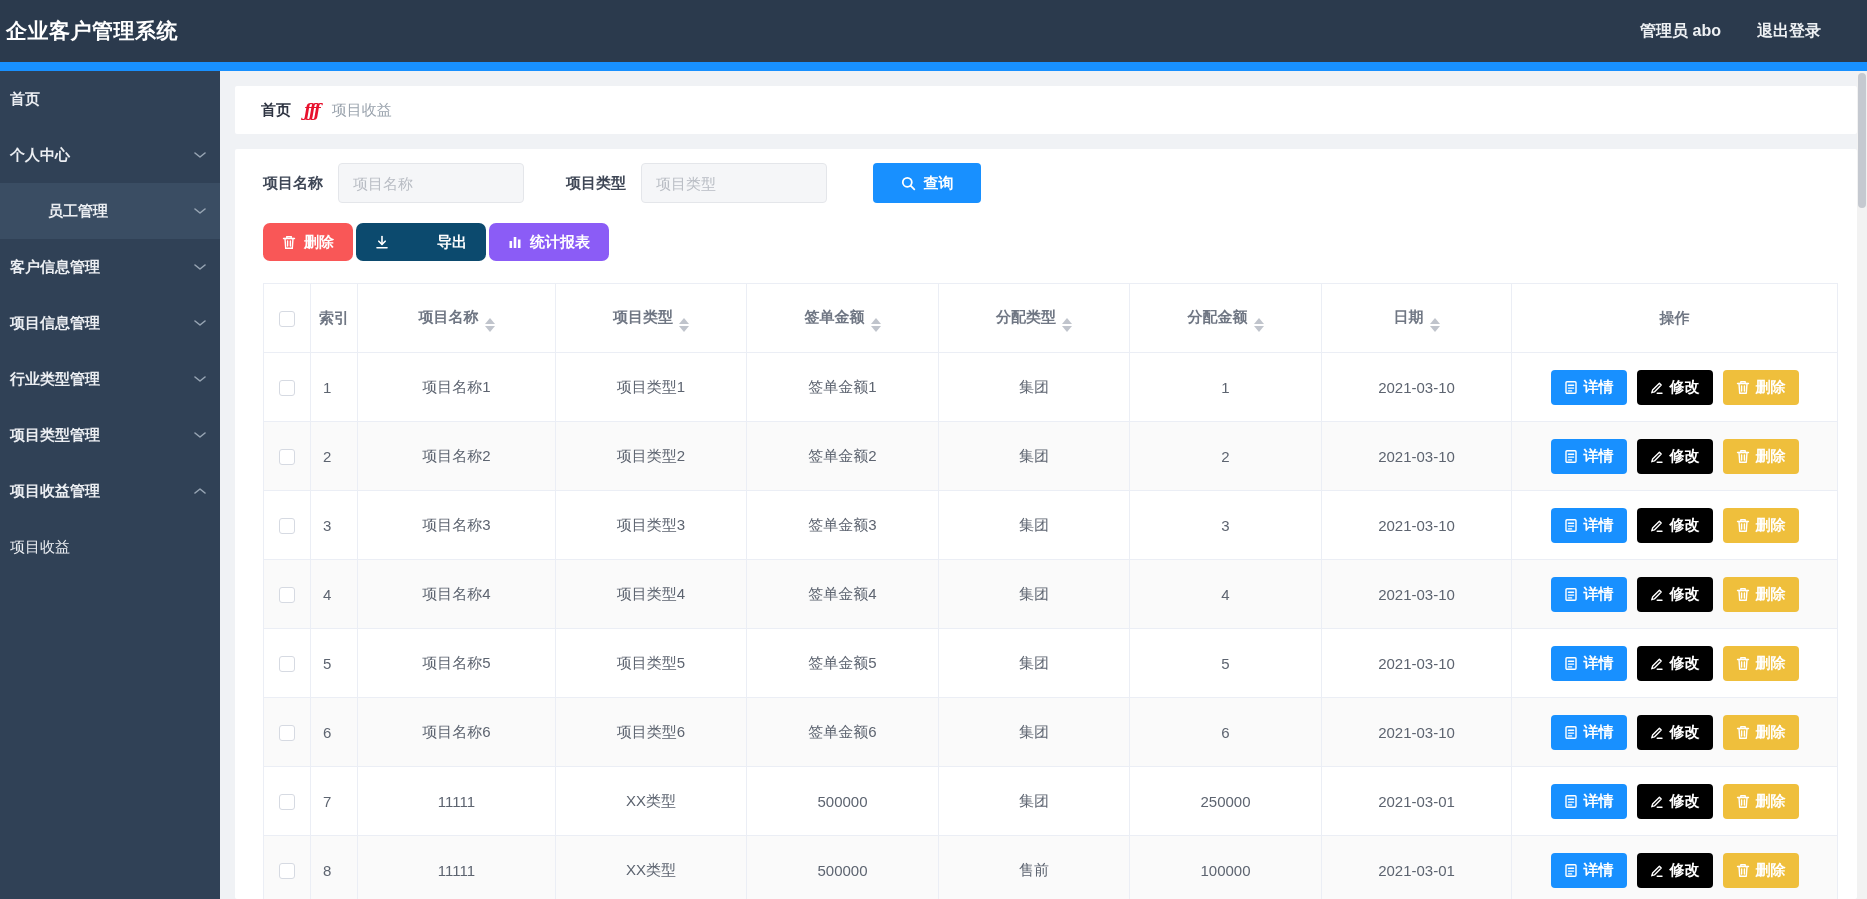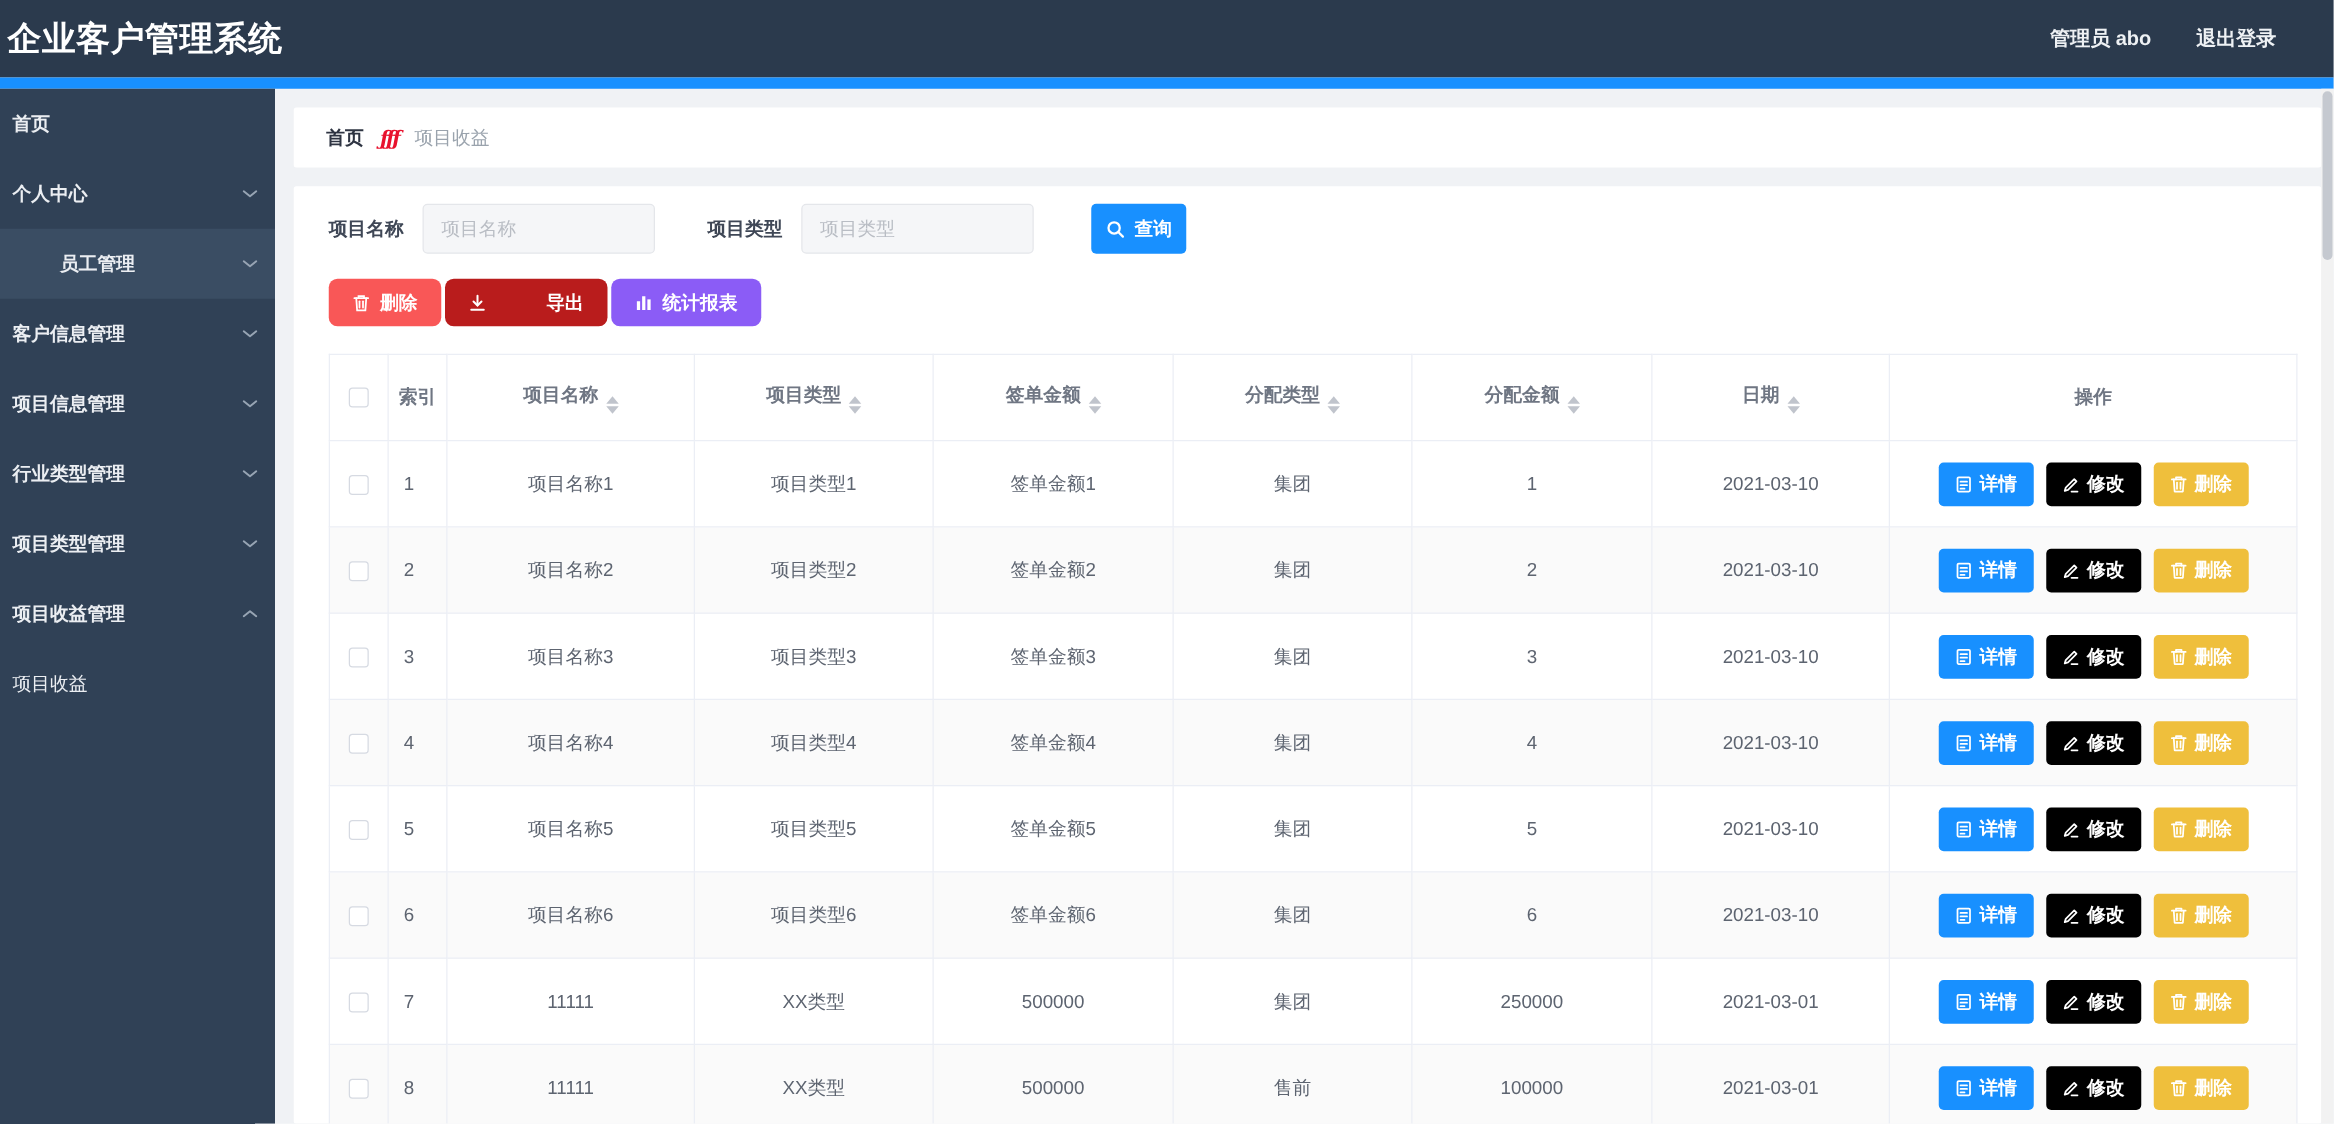--- a/index.html
+++ b/index.html
@@ -1,21 +1,21 @@
 <!DOCTYPE html>
 <html><head>
 <meta charset="utf-8">
 <style>
   * { margin:0; padding:0; box-sizing:border-box; }
   html,body { width:1867px; height:899px; overflow:hidden; }
   body { font-family:"Liberation Sans","DejaVu Sans",sans-serif; background:#f0f2f5; position:relative; }
 
   
   .topbar { height:62px; background:#2b3a4d; display:flex; align-items:center; justify-content:space-between; padding:0 46px 0 6px; }
-  .app-title { color:#ffffff; font-size:27px; font-weight:700; letter-spacing:.5px; }
+  .app-title { color:#ffffff; font-size:21px; font-weight:700; letter-spacing:.5px; }
   .topbar-right { display:flex; align-items:center; gap:36px; }
   .topbar-right span { color:#eef1f4; font-size:16px; font-weight:700; }
   .stripe { height:9px; background:#1890ff; }
 
   .layout { display:flex; height:828px; }
 
   
   .sidebar { width:220px; background:#304156; flex-shrink:0; }
   .side-item { height:56px; display:flex; align-items:center; justify-content:space-between; padding:0 14px 0 10px; color:#ebeef2; font-size:15px; font-weight:700; cursor:pointer; }
   .side-item.active { background:#3a4d63;padding-left:48px; }
@@ -29,26 +29,26 @@
   .bc-sep { color:#e8112d; font-style:italic; font-weight:700; font-size:16px; margin:0 13px; letter-spacing:-2px; font-family:"DejaVu Serif",serif; }
   .bc-current { color:#9aa3ad; font-size:15px; }
 
   .content-card { background:#fff; margin-top:15px; padding:14px 28px 16px 28px; height:750px; overflow:hidden; border-radius:2px; }
 
   .search-row { display:flex; align-items:center; }
   .f-label { font-size:15px; color:#3f4756; font-weight:700; margin-right:15px; }
   .f-input { width:186px; height:40px; background:#f5f6f8; border:1px solid #e4e6ea; border-radius:4px; padding:0 14px; font-size:15px; color:#333; outline:none; }
   .f-input::placeholder { color:#b9bdc4; }
   .f-label.second { margin-left:42px; }
-  .query-btn { margin-left:46px; width:76px; height:40px; background:#1890ff; color:#fff; border:none; border-radius:4px; font-size:15px; font-weight:700; display:inline-flex; align-items:center; justify-content:center; gap:8px; cursor:pointer; }
+  .query-btn { margin-left:46px; width:108px; height:40px; background:#1890ff; color:#fff; border:none; border-radius:4px; font-size:15px; font-weight:700; display:inline-flex; align-items:center; justify-content:center; gap:8px; cursor:pointer; }
 
   .toolbar-row { margin-top:20px; display:flex; gap:3px; }
   .t-btn { height:38px; border:none; border-radius:7px; color:#fff; font-size:15px; font-weight:700; display:inline-flex; align-items:center; gap:8px; padding:0 19px; cursor:pointer; }
   .t-red { background:#f95757; }
-  .t-green { background:#b91c1c;gap:48px; }
+  .t-green { background:#0c4a6e;gap:48px; }
   .t-yellow { background:#8b5cf6; }
 
   .data-table { margin-top:22px; border-collapse:collapse; table-layout:fixed; width:1574px; }
   .data-table th, .data-table td { border:1px solid #ebeef5; text-align:center; vertical-align:middle; }
   .data-table th { color:#6f7683; font-weight:700; font-size:15px; height:69px; padding:0 8px; line-height:1.6; }
   .data-table td { color:#5d6470; font-size:15px; height:69px; }
   .data-table tr.striped td { background:#fafafa; }
   .idx-cell { text-align:left !important; padding-left:12px; }
 
   .cbx { width:16px; height:16px; border:1px solid #d6dae2; border-radius:3px; background:#fff; display:inline-block; vertical-align:middle; cursor:pointer; }

